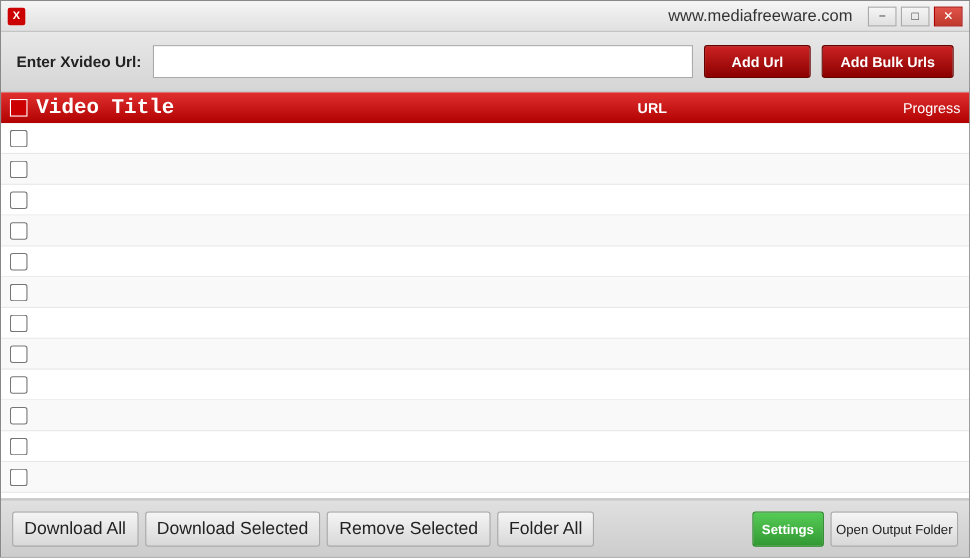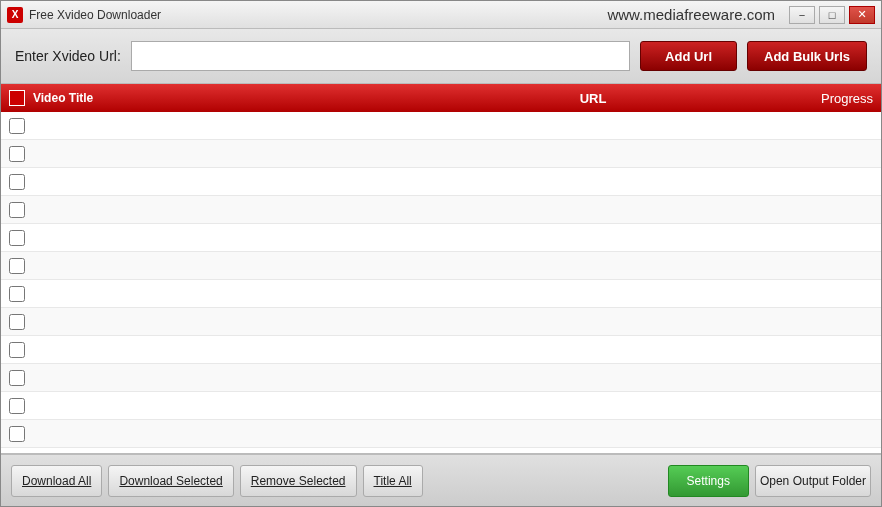--- a/index.html
+++ b/index.html
@@ -97,21 +97,21 @@
       align-items: center;
       gap: 10px;
       border-bottom: 1px solid #bbb;
       flex-shrink: 0;
     }
 
     .url-label {
       font-size: 14px;
       color: #222;
       white-space: nowrap;
-      font-weight: 400;
+      font-weight: 700;
     }
 
     .url-input {
       flex: 1;
       height: 30px;
       border: 1px solid #aaa;
       background: white;
       padding: 0 6px;
       font-size: 13px;
       outline: none;
@@ -156,23 +156,24 @@
       height: 16px;
       border: 1px solid #fff;
       background: #cc0000;
       margin-right: 8px;
       flex-shrink: 0;
       cursor: pointer;
     }
 
     .col-title {
       color: white;
-      font-size: 12px;
+      font-size: 19px;
       font-weight: bold;
       flex: 1;
+      font-family: Liberation Mono, monospace;
     }
 
     .col-url {
       color: white;
       font-size: 13px;
       font-weight: bold;
       width: 320px;
       text-align: center;
     }
 
@@ -241,40 +242,39 @@
       gap: 6px;
       border-top: 1px solid #bbb;
       flex-shrink: 0;
     }
 
     .btn-bottom {
       background: linear-gradient(to bottom, #f5f5f5, #d8d8d8);
       border: 1px solid #aaa;
       border-radius: 3px;
       padding: 6px 10px;
-      font-size: 12px;
+      font-size: 16px;
       color: #222;
       cursor: pointer;
       height: 32px;
       white-space: nowrap;
-      text-decoration: underline;
     }
 
     .spacer {
       flex: 1;
     }
 
     .btn-settings {
       background: linear-gradient(to bottom, #55cc55, #339933);
       border: 1px solid #228822;
       border-radius: 3px;
-      padding: 6px 18px;
-      font-size: 12px;
-      color: white;
-      font-weight: normal;
+      padding: 6px 8px;
+      font-size: 12px;
+      color: white;
+      font-weight: bold;
       cursor: pointer;
       height: 32px;
     }
 
     .btn-output {
       background: linear-gradient(to bottom, #f5f5f5, #d8d8d8);
       border: 1px solid #aaa;
       border-radius: 3px;
       padding: 6px 4px;
       font-size: 12px;
@@ -300,21 +300,20 @@
 </head>
 <body>
 
 <div class="window">
 
   <div class="titlebar">
     <div class="titlebar-left">
       <div class="titlebar-icon">
         <span>X</span>
       </div>
-      <span class="titlebar-title">Free Xvideo Downloader</span>
     </div>
     <div class="titlebar-right">
       <span class="title-url">www.mediafreeware.com</span>
       <button class="window-btn">−</button>
       <button class="window-btn">□</button>
       <button class="window-btn close">✕</button>
     </div>
   </div>
 
   <div class="url-bar">
@@ -404,19 +403,19 @@
       <span class="row-title"></span>
       <span class="row-url"></span>
       <span class="row-progress"></span>
     </div>
   </div>
 
   <div class="bottom-bar">
     <button class="btn-bottom">Download All</button>
     <button class="btn-bottom">Download Selected</button>
     <button class="btn-bottom">Remove Selected</button>
-    <button class="btn-bottom">Title All</button>
+    <button class="btn-bottom">Folder All</button>
     <div class="spacer"></div>
     <button class="btn-settings">Settings</button>
     <button class="btn-output">Open Output Folder</button>
   </div>
 
 </div>
 
 </body></html>

